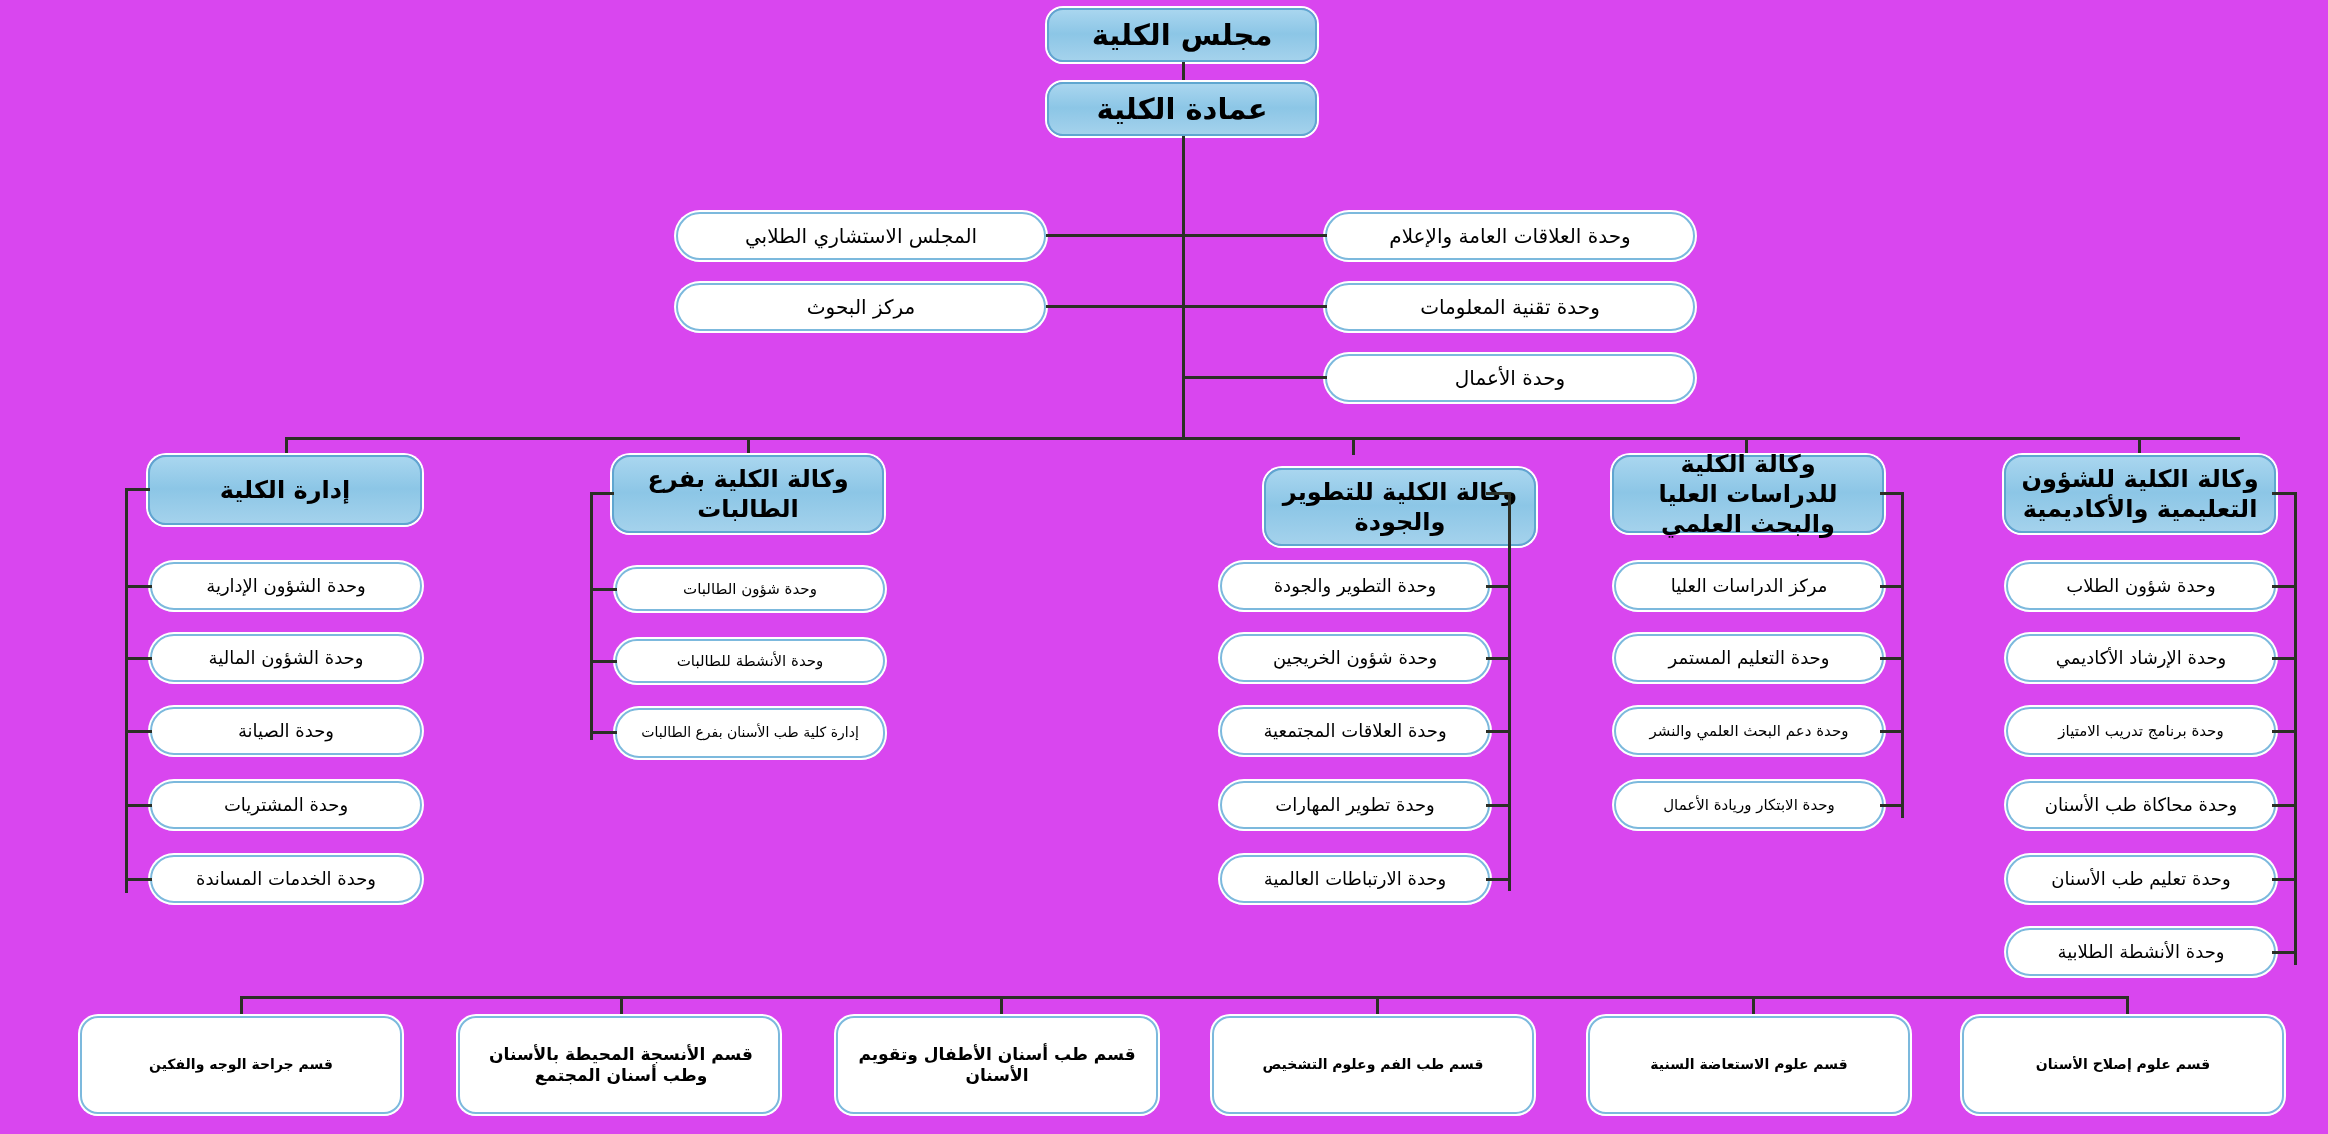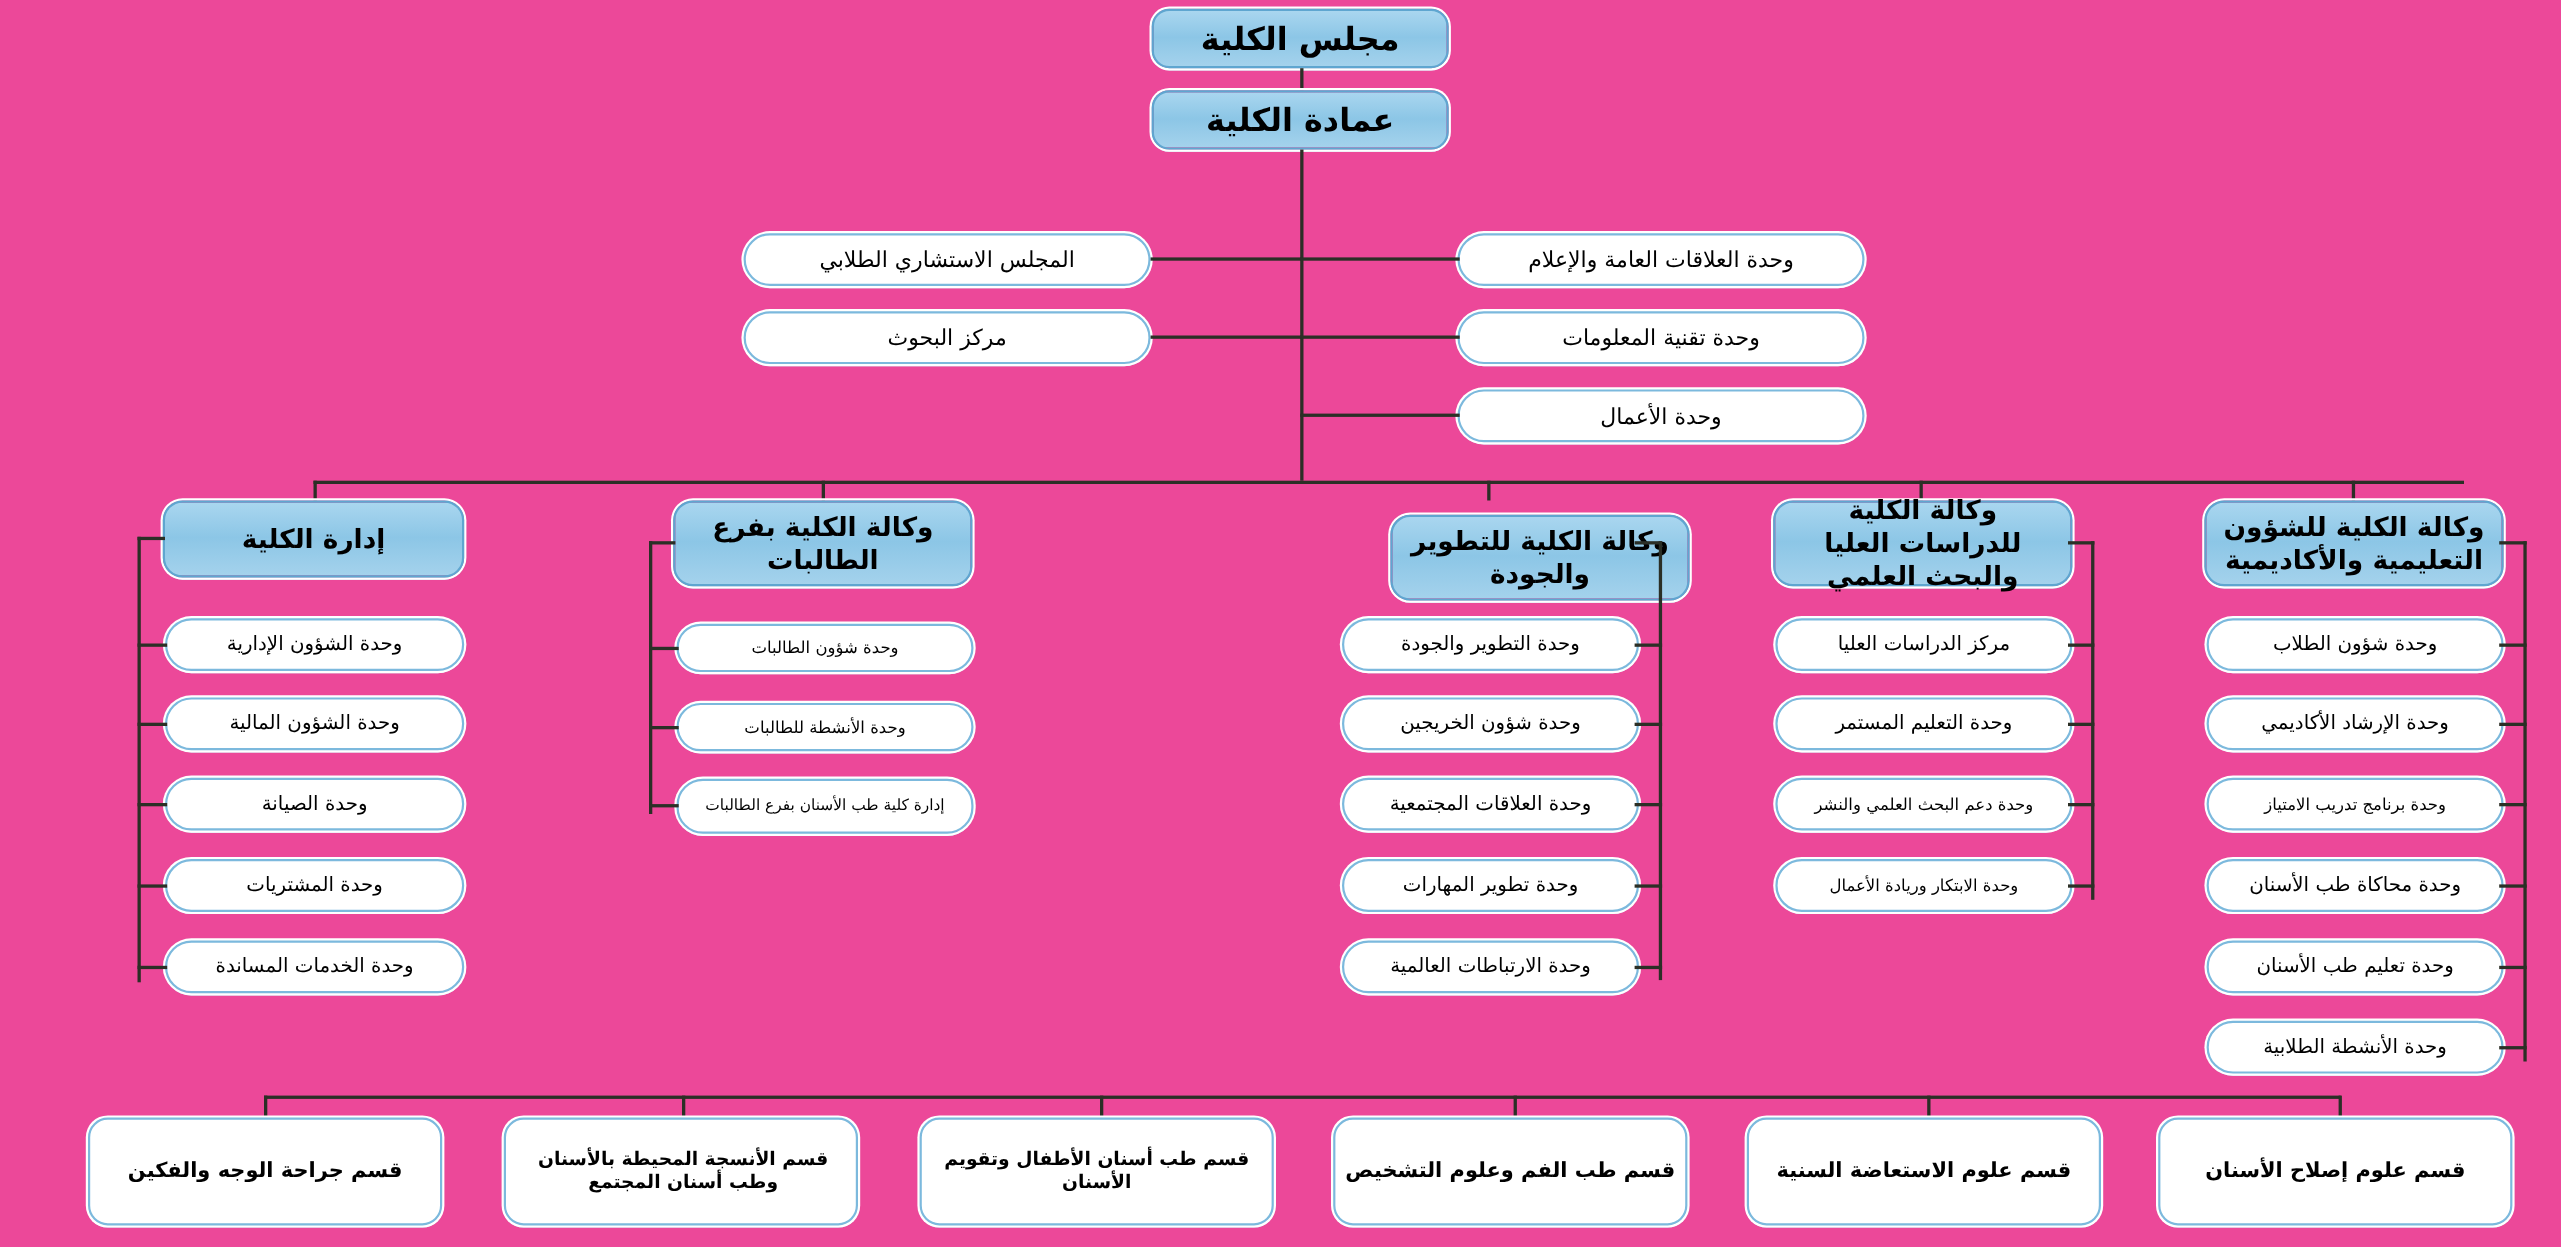--- a/index.html
+++ b/index.html
@@ -5,21 +5,21 @@
 <style>
   html, body {
     margin: 0;
     padding: 0;
     background: #ffffff;
   }
   #chart-root {
     position: relative;
     width: 2328px;
     height: 1134px;
-    background: #ec4899;
+    background: #d946ef;
     font-family: "DejaVu Sans", "Liberation Sans", sans-serif;
     overflow: hidden;
   }
 
   
   .line-h, .line-v {
     position: absolute;
     background: #2b2f26;
   }
   .line-h { height: 3px; }
@@ -49,21 +49,21 @@
     font-weight: bold;
   }
 
   
   .top-node      { font-size: 29px; font-weight: bold; border-radius: 16px; }
   .staff-node    { font-size: 20px; border-radius: 26px; }
   .head-node     { font-size: 24px; border-radius: 18px; font-weight: bold; }
   .unit-node     { font-size: 18px; border-radius: 24px; }
   .unit-node.sm  { font-size: 15px; }
   .unit-node.xs  { font-size: 14px; }
-  .dept-node     { font-size: 19px; font-weight: bold; border-radius: 18px; }
+  .dept-node     { font-size: 14px; font-weight: bold; border-radius: 18px; }
   .dept-node.sm  { font-size: 17px; }
 </style>
 </head>
 <body>
 
 <div id="chart-root">
 
   <div class="node filled top-node" style="left:1047px; top:8px; width:270px; height:54px;">
     <span class="label">مجلس الكلية</span>
   </div>

